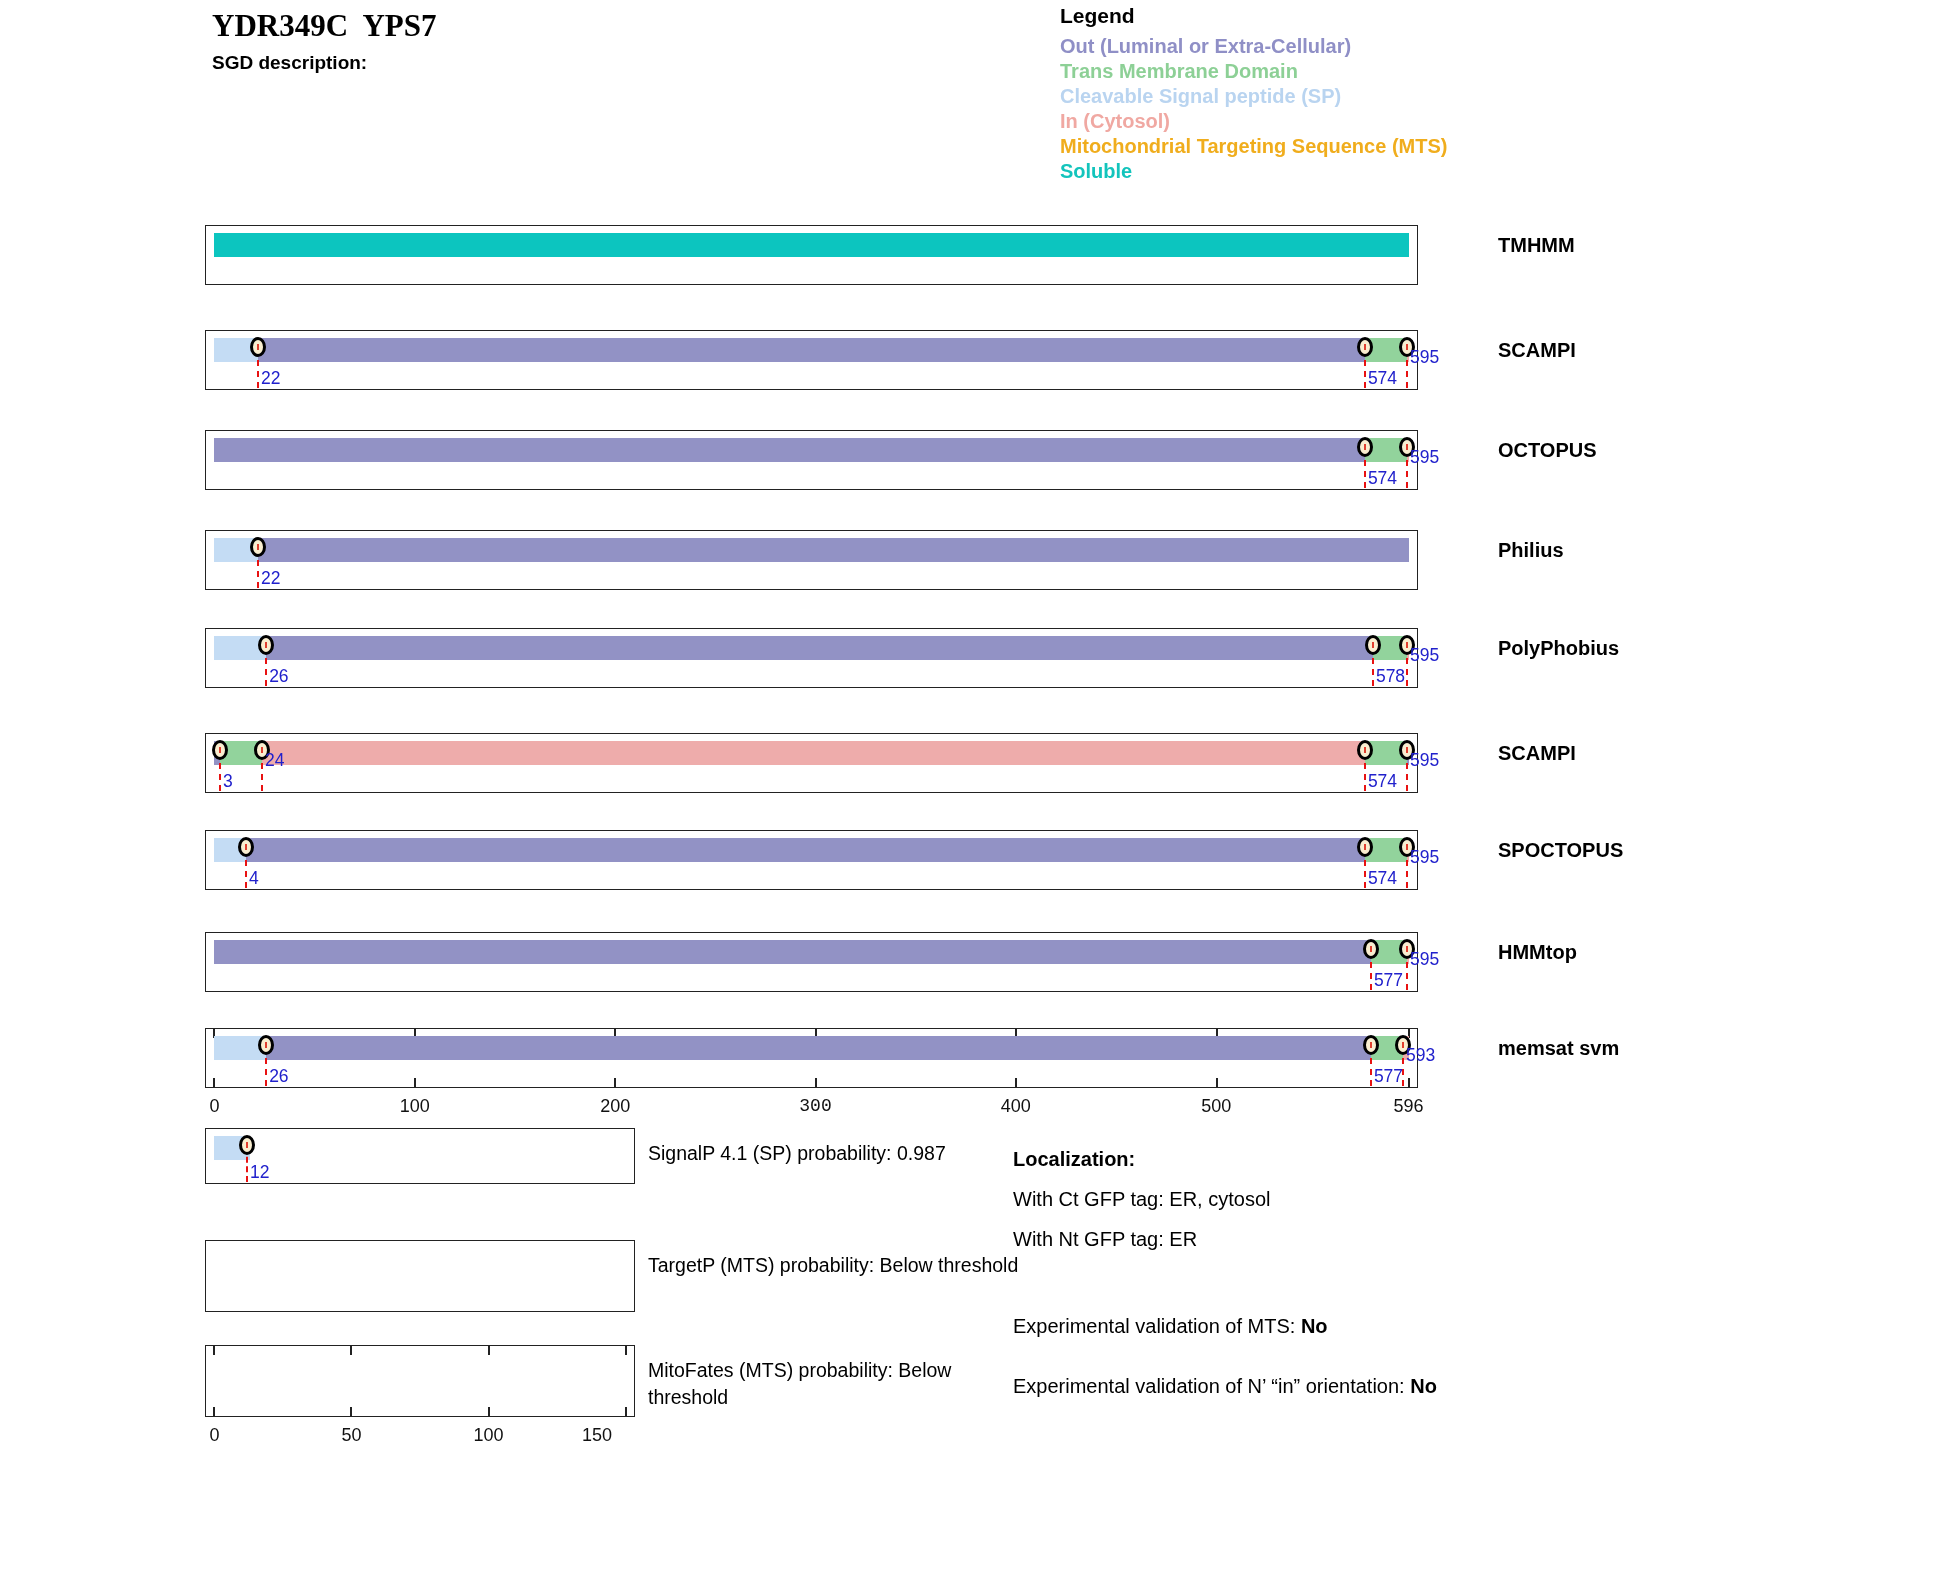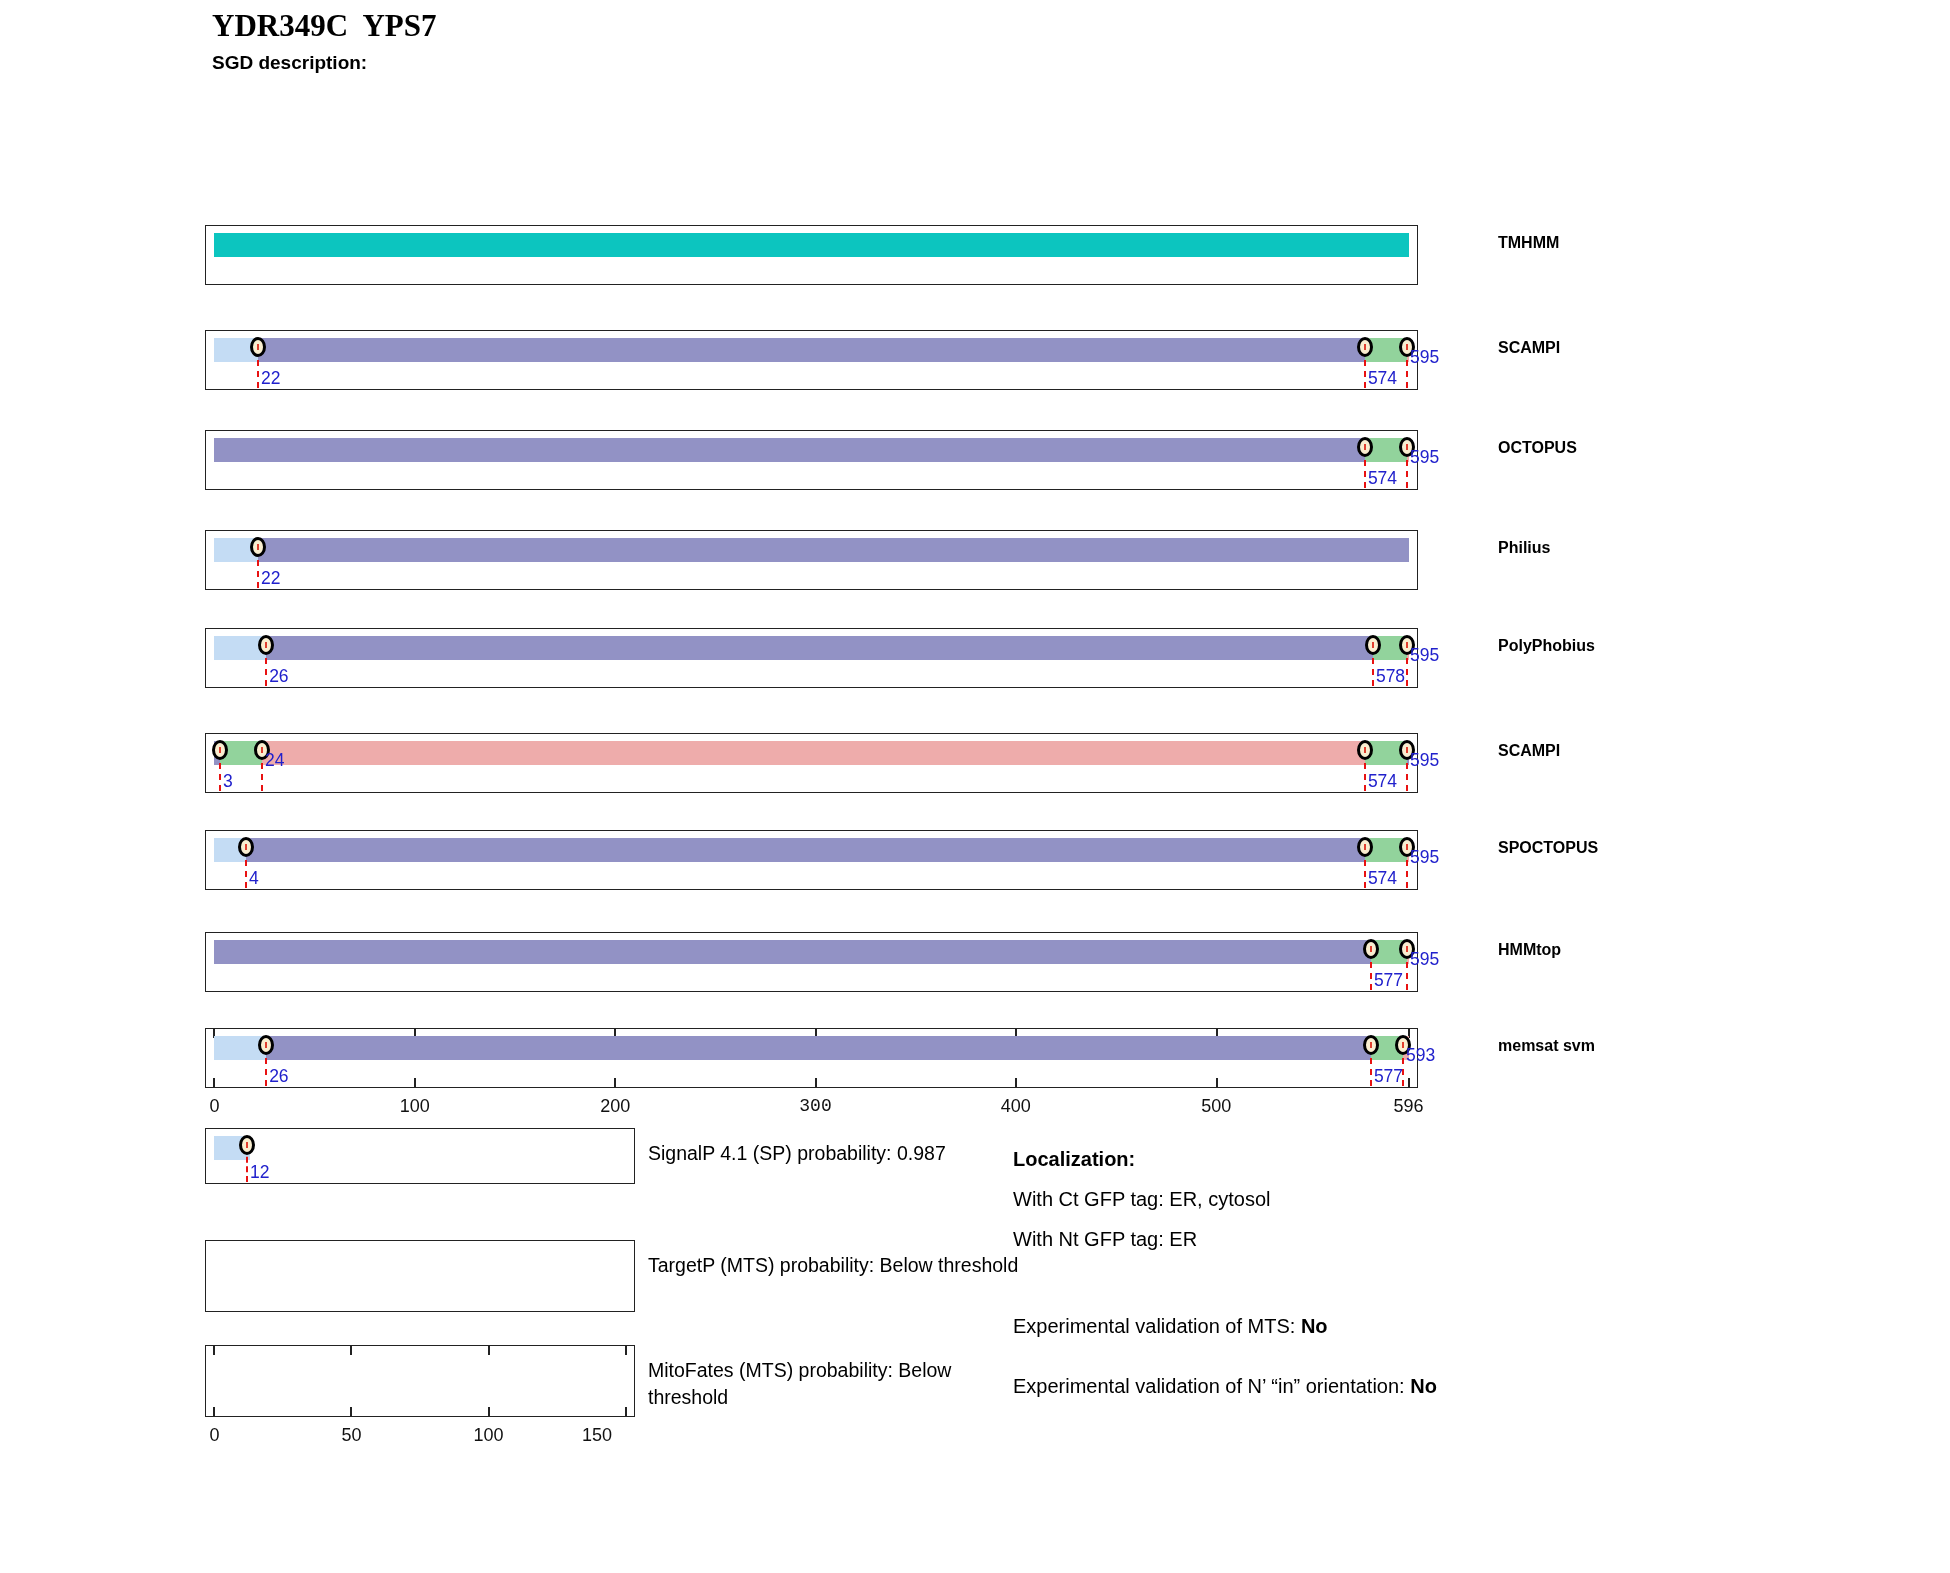--- a/index.html
+++ b/index.html
@@ -36,41 +36,52 @@
     border:3.5px solid #000; border-radius:50%; background:#f9eed0;
     transform:translateX(-50%); z-index:3;
   }
   .marker::after {
     content:""; position:absolute; left:50%; top:50%;
     width:2.5px; height:6px; margin-left:-1.25px; margin-top:-3px; background:#e04030;
   }
   .marker-label { position:absolute; font-size:17.5px; color:#2121cc; z-index:4; white-space:nowrap; }
   .marker-label.low { bottom:0px; }
   .marker-label.raised { bottom:21px;text-align:right; }
-  .track-label { position:absolute; left:1498px; font-size:16px; font-weight:bold; white-space:nowrap; }
+  .track-label { position:absolute; left:1498px; font-size:20px; font-weight:bold; white-space:nowrap; }
   .tick { position:absolute; width:0; border-left:2px solid #222; transform:translateX(-50%); z-index:0; }
   .tick.top { top:0; height:9px; }
   .tick.bottom { bottom:0; height:9px; }
   .axis-label { position:absolute; font-size:18px; color:#111; transform:translateX(-50%); white-space:nowrap; }
 
   
   .plot-caption { position:absolute; left:648px; font-size:19.5px; line-height:27px; }
 
   
   .info { position:absolute; left:1013px; font-size:20px; }
   .info.bold { font-weight:bold; }
 </style>
 </head>
 <body>
 
 <div class="page">
 
   <div class="title">YDR349C  YPS7</div>
   <div class="sgd-label">SGD description:</div>
 
+  <div class="legend">
+    <div class="legend-title">Legend</div>
+    <div id="legend-items">
+        <div class="legend-item" style="color: rgb(143, 143, 198);">Out (Luminal or Extra-Cellular)</div>
+        <div class="legend-item" style="color: rgb(141, 208, 150);">Trans Membrane Domain</div>
+        <div class="legend-item" style="color: rgb(185, 212, 240);">Cleavable Signal peptide (SP)</div>
+        <div class="legend-item" style="color: rgb(240, 168, 162);">In (Cytosol)</div>
+        <div class="legend-item" style="color: rgb(240, 173, 29);">Mitochondrial Targeting Sequence (MTS)</div>
+        <div class="legend-item" style="color: rgb(19, 196, 188);">Soluble</div>
+      </div>
+  </div>
 
   <div id="tracks">
       <div class="track-box" style="top: 225px; height: 60px;">
         <div class="plot-area">
           <div class="bar-seg" style="left: 0%; width: 100%; background: rgb(12, 197, 191);"></div>
         </div>
       </div>
       <div class="track-label" style="top: 234px;">TMHMM</div>
       <div class="track-box" style="top: 330px; height: 60px;">
         <div class="plot-area">

